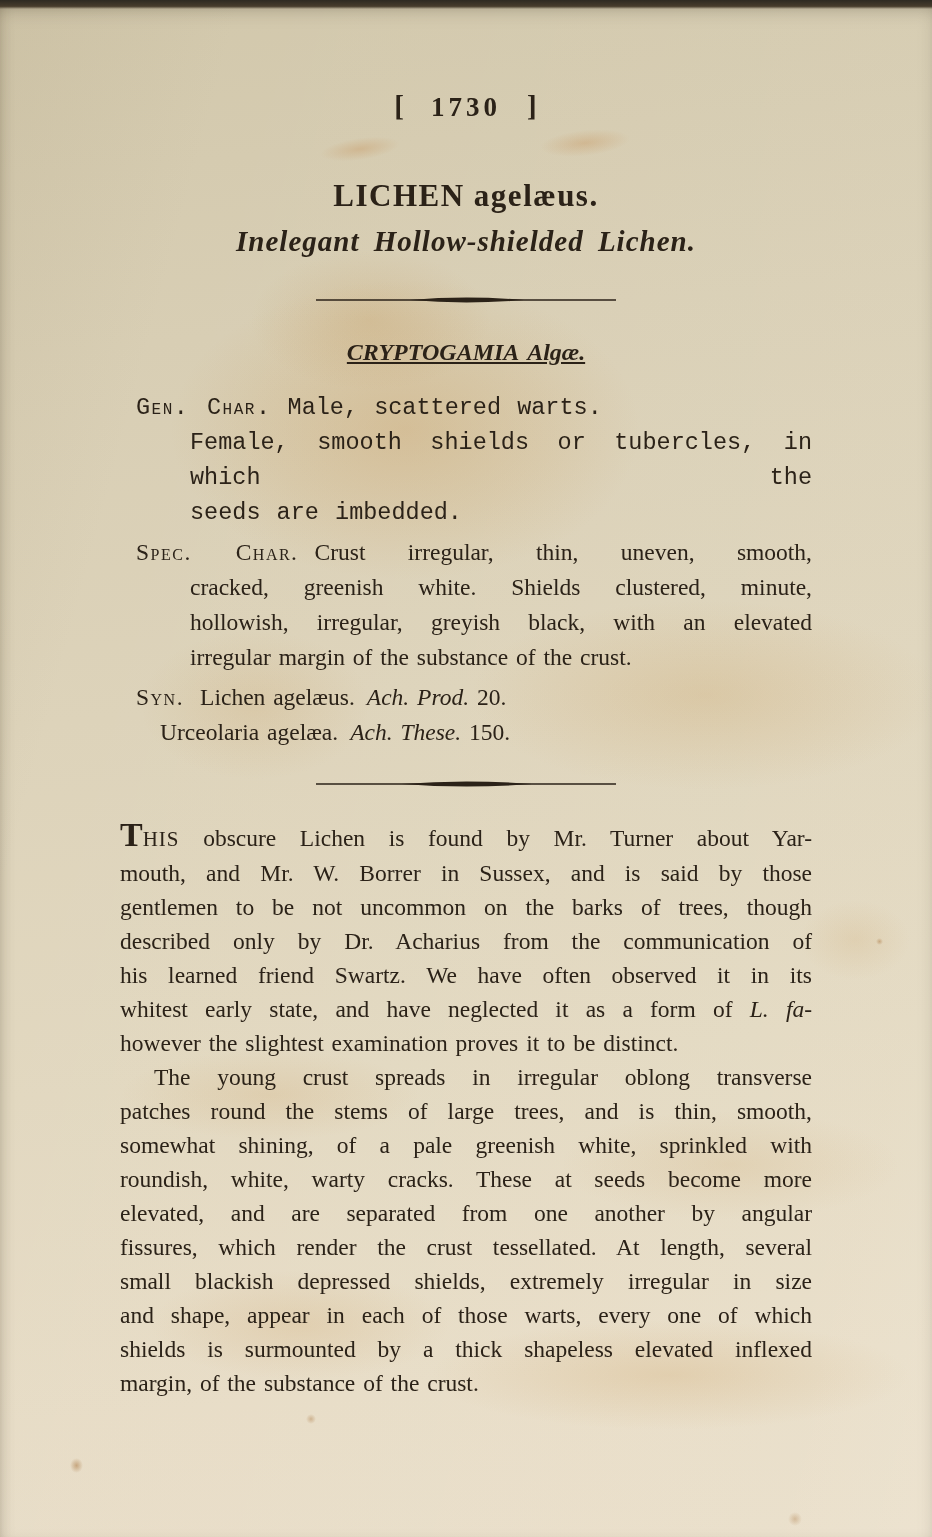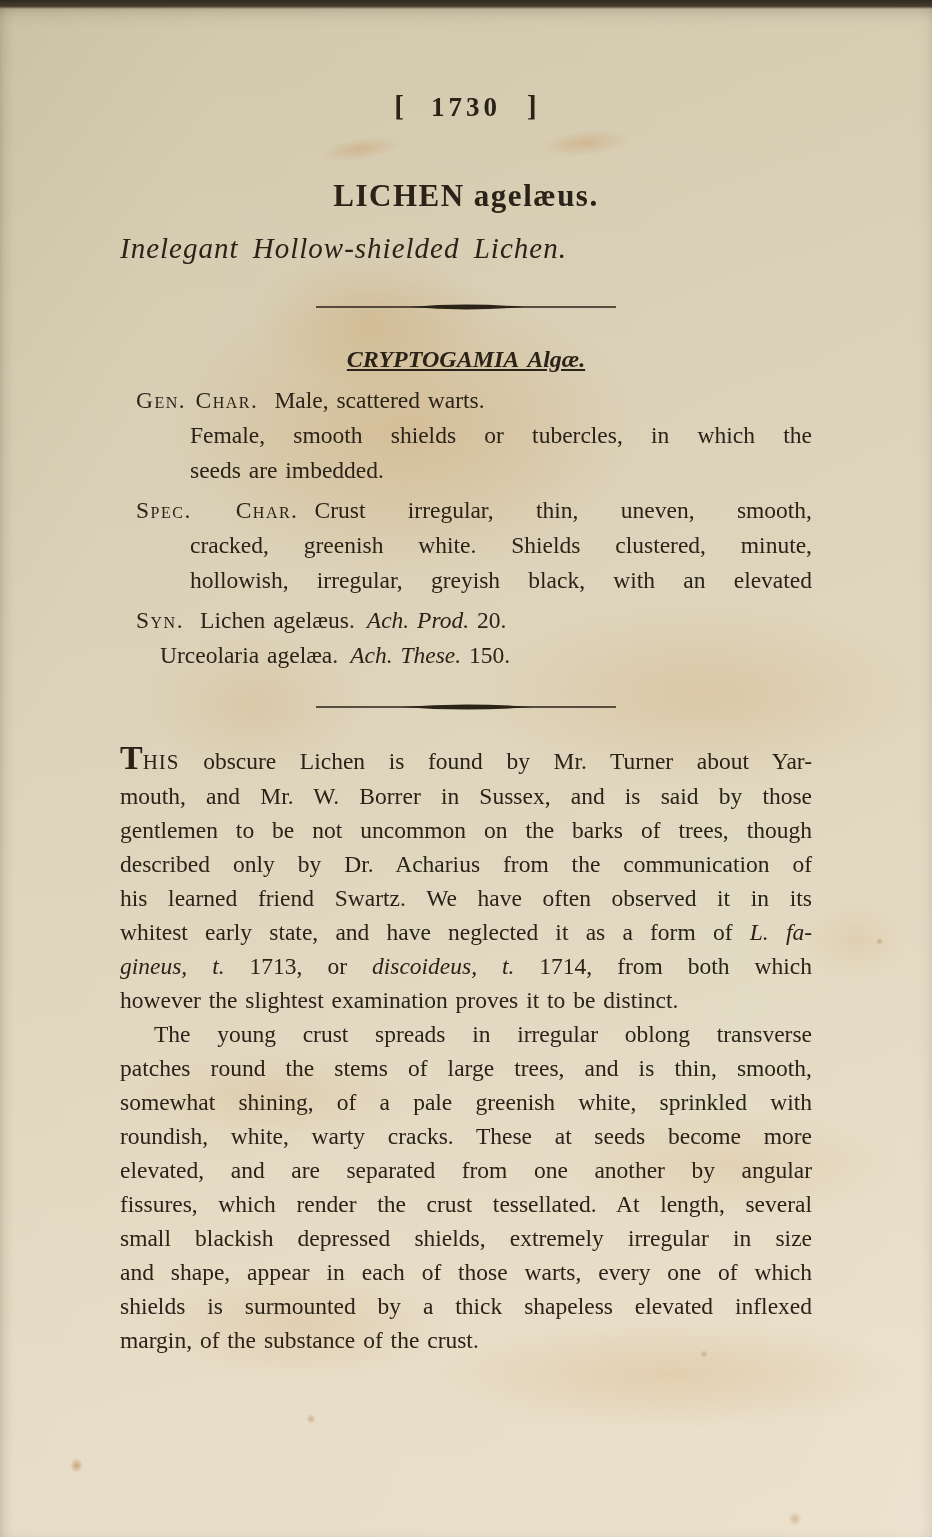--- a/index.html
+++ b/index.html
@@ -51,22 +51,22 @@
     margin-top: 88px; text-align: center;
     font-size: 27px; line-height: 36px; letter-spacing: 1px; font-weight: 600;
   }
   .pageno .br { display: inline-block; font-size: 29px; font-weight: 600; }
   .pageno .num { display: inline-block; margin: 0 26px; letter-spacing: 4px; }
   .title {
     margin-top: 52px; text-align: center;
     font-size: 31px; line-height: 38px; font-weight: 700; letter-spacing: 1.5px;
   }
   .subtitle {
-    margin-top: 14px; text-align: left;
-    font-size: 29px; line-height: 38px; font-style: italic; font-weight: 400;
+    margin-top: 7px; text-align: center;
+    font-size: 29px; line-height: 38px; font-style: italic; font-weight: 700;
     letter-spacing: 1px; word-spacing: 6px;
   }
   .rule-wrap { margin-top: 34px; text-align: center; height: 12px; }
   .rule-wrap.second { margin-top: 28px; }
   .rule-wrap svg { display: inline-block; vertical-align: top; }
   .classif {
     margin-top: 30px; text-align: center;
     font-size: 24px; line-height: 32px; font-style: italic; font-weight: 700;
     word-spacing: 4px;
     text-decoration: underline;
@@ -119,30 +119,31 @@
 
     <div class="rule-wrap">
       <svg width="304" height="12" viewBox="0 0 304 12">
         <line x1="2" y1="6" x2="302" y2="6" stroke="#2b2218" stroke-width="1.6"></line>
         <path d="M96,6 Q152,1.2 210,6 Q152,10.8 96,6 Z" fill="#2b2218"></path>
       </svg>
     </div>
 
     <div class="classif">CRYPTOGAMIA Algæ.</div>
 
-    <div class="sect" style="margin-top:8px;">
+    <div class="sect" style="margin-top:22px;font-family:Liberation Mono, monospace;">
       <div class="line"><span class="sc">Gen. Char.</span><span>Male, scattered warts.</span></div>
       <div class="line cont just">Female, smooth shields or tubercles, in which the</div>
       <div class="line cont">seeds are imbedded.</div>
     </div>
 
     <div class="sect" style="margin-top:5px;">
       <div class="line just"><span class="sc">Spec. Char.</span><span>Crust irregular, thin, uneven, smooth,</span></div>
       <div class="line cont just">cracked, greenish white.  Shields clustered, minute,</div>
       <div class="line cont just">hollowish, irregular, greyish black, with an elevated</div>
+      <div class="line cont">irregular margin of the substance of the crust.</div>
     </div>
 
     <div class="sect" style="margin-top:5px;">
       <div class="line"><span class="sc">Syn.</span><span>Lichen agelæus.</span><span class="gap"></span><span class="it">Ach. Prod.</span> <span>20.</span></div>
       <div class="line cont2"><span>Urceolaria agelæa.</span><span class="gap"></span><span class="it">Ach. These.</span> <span>150.</span></div>
     </div>
 
     <div class="rule-wrap second">
       <svg width="304" height="12" viewBox="0 0 304 12">
         <line x1="2" y1="6" x2="302" y2="6" stroke="#2b2218" stroke-width="1.6"></line>
@@ -150,21 +151,20 @@
       </svg>
     </div>
 
     <div class="body-para para1">
       <div class="line just"><span class="bigT">T</span><span class="capsrun">HIS</span><span> obscure Lichen is found by Mr. Turner about Yar-</span></div>
       <div class="line just">mouth, and Mr. W. Borrer in Sussex, and is said by those</div>
       <div class="line just">gentlemen to be not uncommon on the barks of trees, though</div>
       <div class="line just">described only by Dr. Acharius from the communication of</div>
       <div class="line just">his learned friend Swartz.  We have often observed it in its</div>
       <div class="line just"><span>whitest early state, and have neglected it as a form of </span><span class="it">L. fa-</span></div>
-      <div class="line just"><span class="it">gineus, t.</span><span> 1713, or </span><span class="it">discoideus, t.</span><span> 1714, from both which</span></div>
       <div class="line">however the slightest examination proves it to be distinct.</div>
     </div>
 
     <div class="body-para para2">
       <div class="line just indent1">The young crust spreads in irregular oblong transverse</div>
       <div class="line just">patches round the stems of large trees, and is thin, smooth,</div>
       <div class="line just">somewhat shining, of a pale greenish white, sprinkled with</div>
       <div class="line just">roundish, white, warty cracks.  These at seeds become more</div>
       <div class="line just">elevated, and are separated from one another by angular</div>
       <div class="line just">fissures, which render the crust tessellated.  At length, several</div>

